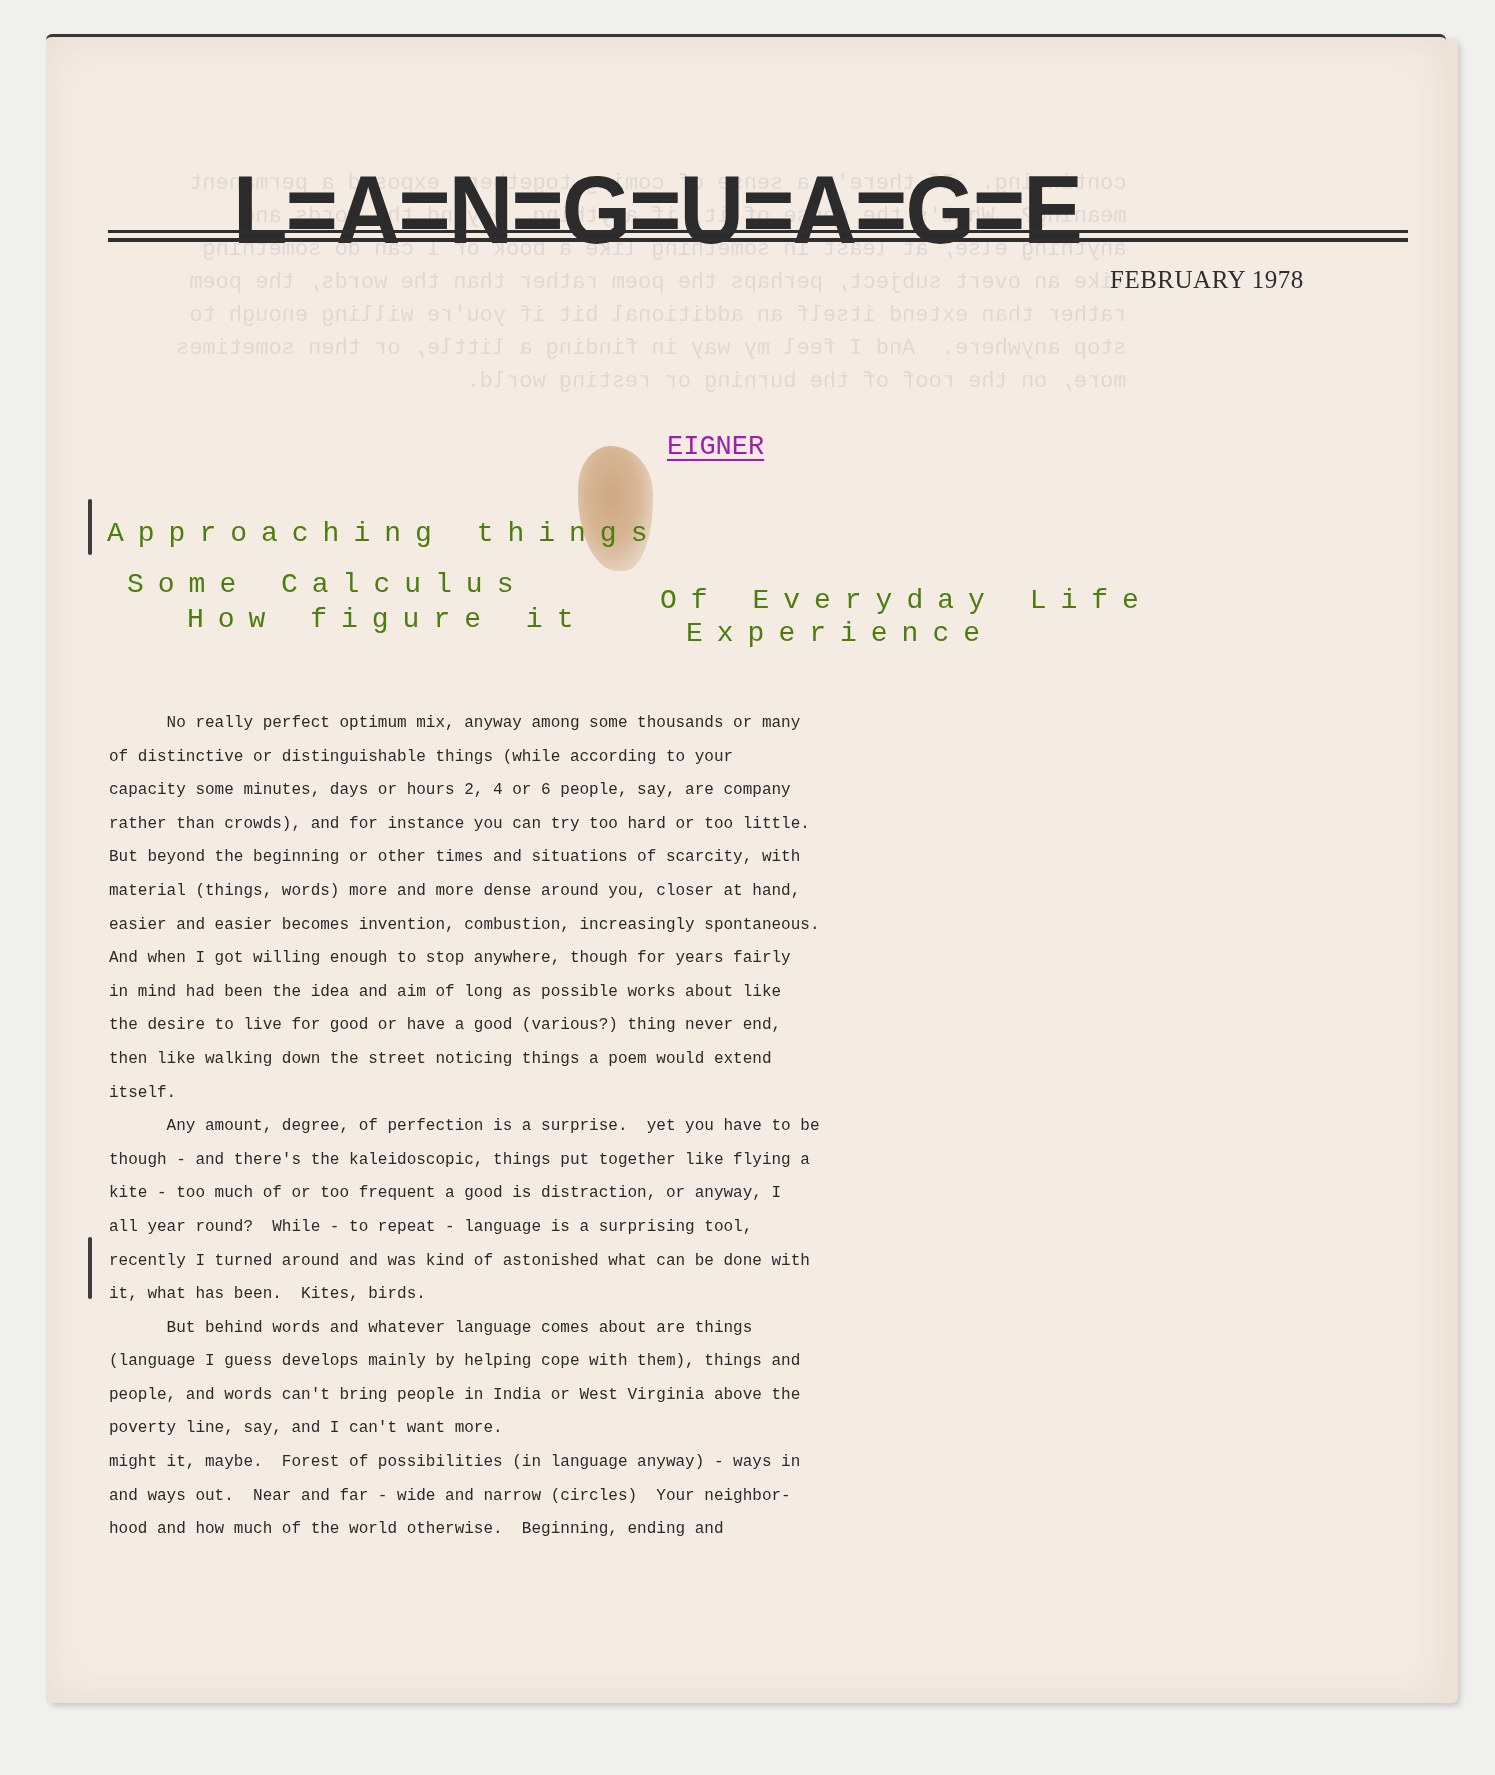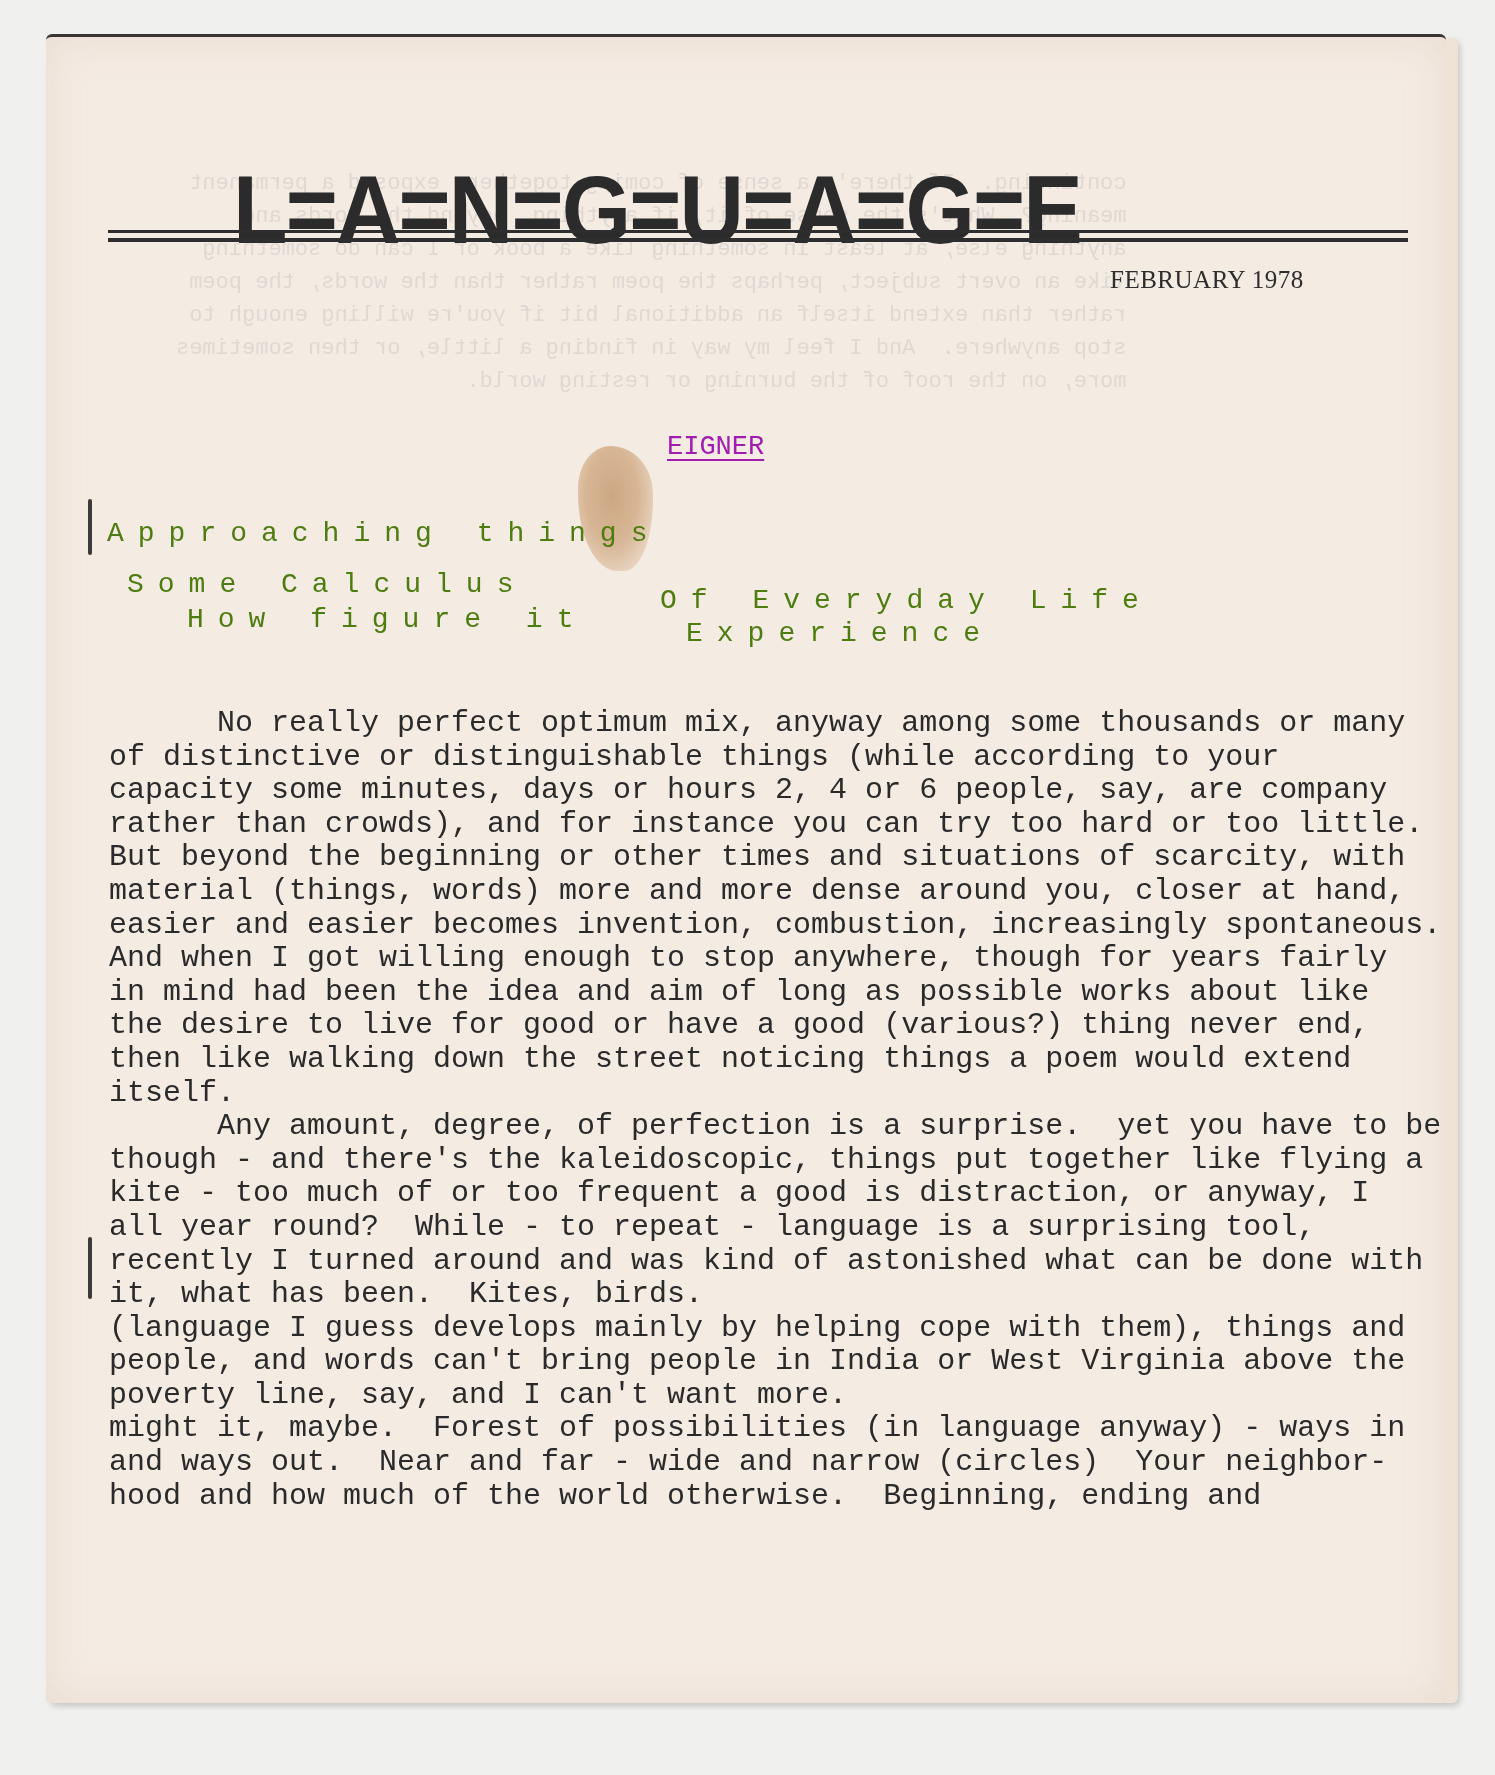--- a/index.html
+++ b/index.html
@@ -137,21 +137,21 @@
     .t4 { left: 660px; top: 585px; }
     .t5 { left: 686px; top: 618px; }
 
     
     .body {
       position: absolute;
       left: 109px;
       top: 707px;
       width: 1240px;
       font-family: "Liberation Mono", monospace;
-      font-size: 30px;
+      font-size: 16px;
       line-height: 33.6px;
       color: #2a2a2a;
     }
     .body .line {
       display: block;
       white-space: pre;
     }
 
     
     .ghost {
@@ -215,20 +215,21 @@
     <span class="line">in mind had been the idea and aim of long as possible works about like</span>
     <span class="line">the desire to live for good or have a good (various?) thing never end,</span>
     <span class="line">then like walking down the street noticing things a poem would extend</span>
     <span class="line">itself.</span>
     <span class="line">      Any amount, degree, of perfection is a surprise.  yet you have to be</span>
     <span class="line">though - and there's the kaleidoscopic, things put together like flying a</span>
     <span class="line">kite - too much of or too frequent a good is distraction, or anyway, I</span>
     <span class="line">all year round?  While - to repeat - language is a surprising tool,</span>
     <span class="line">recently I turned around and was kind of astonished what can be done with</span>
     <span class="line">it, what has been.  Kites, birds.</span>
+    <span class="line">      But behind words and whatever language comes about are things</span>
     <span class="line">(language I guess develops mainly by helping cope with them), things and</span>
     <span class="line">people, and words can't bring people in India or West Virginia above the</span>
     <span class="line">poverty line, say, and I can't want more.</span>
     <span class="line">might it, maybe.  Forest of possibilities (in language anyway) - ways in</span>
     <span class="line">and ways out.  Near and far - wide and narrow (circles)  Your neighbor-</span>
     <span class="line">hood and how much of the world otherwise.  Beginning, ending and</span>
   </div>
 </div>
 
 </body></html>

